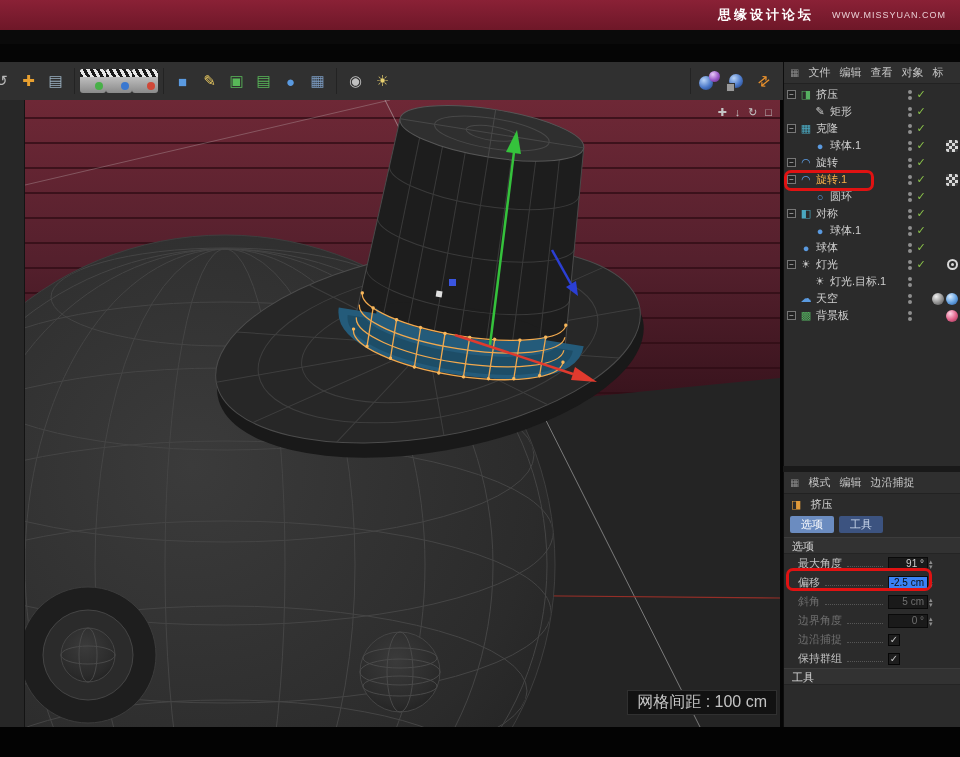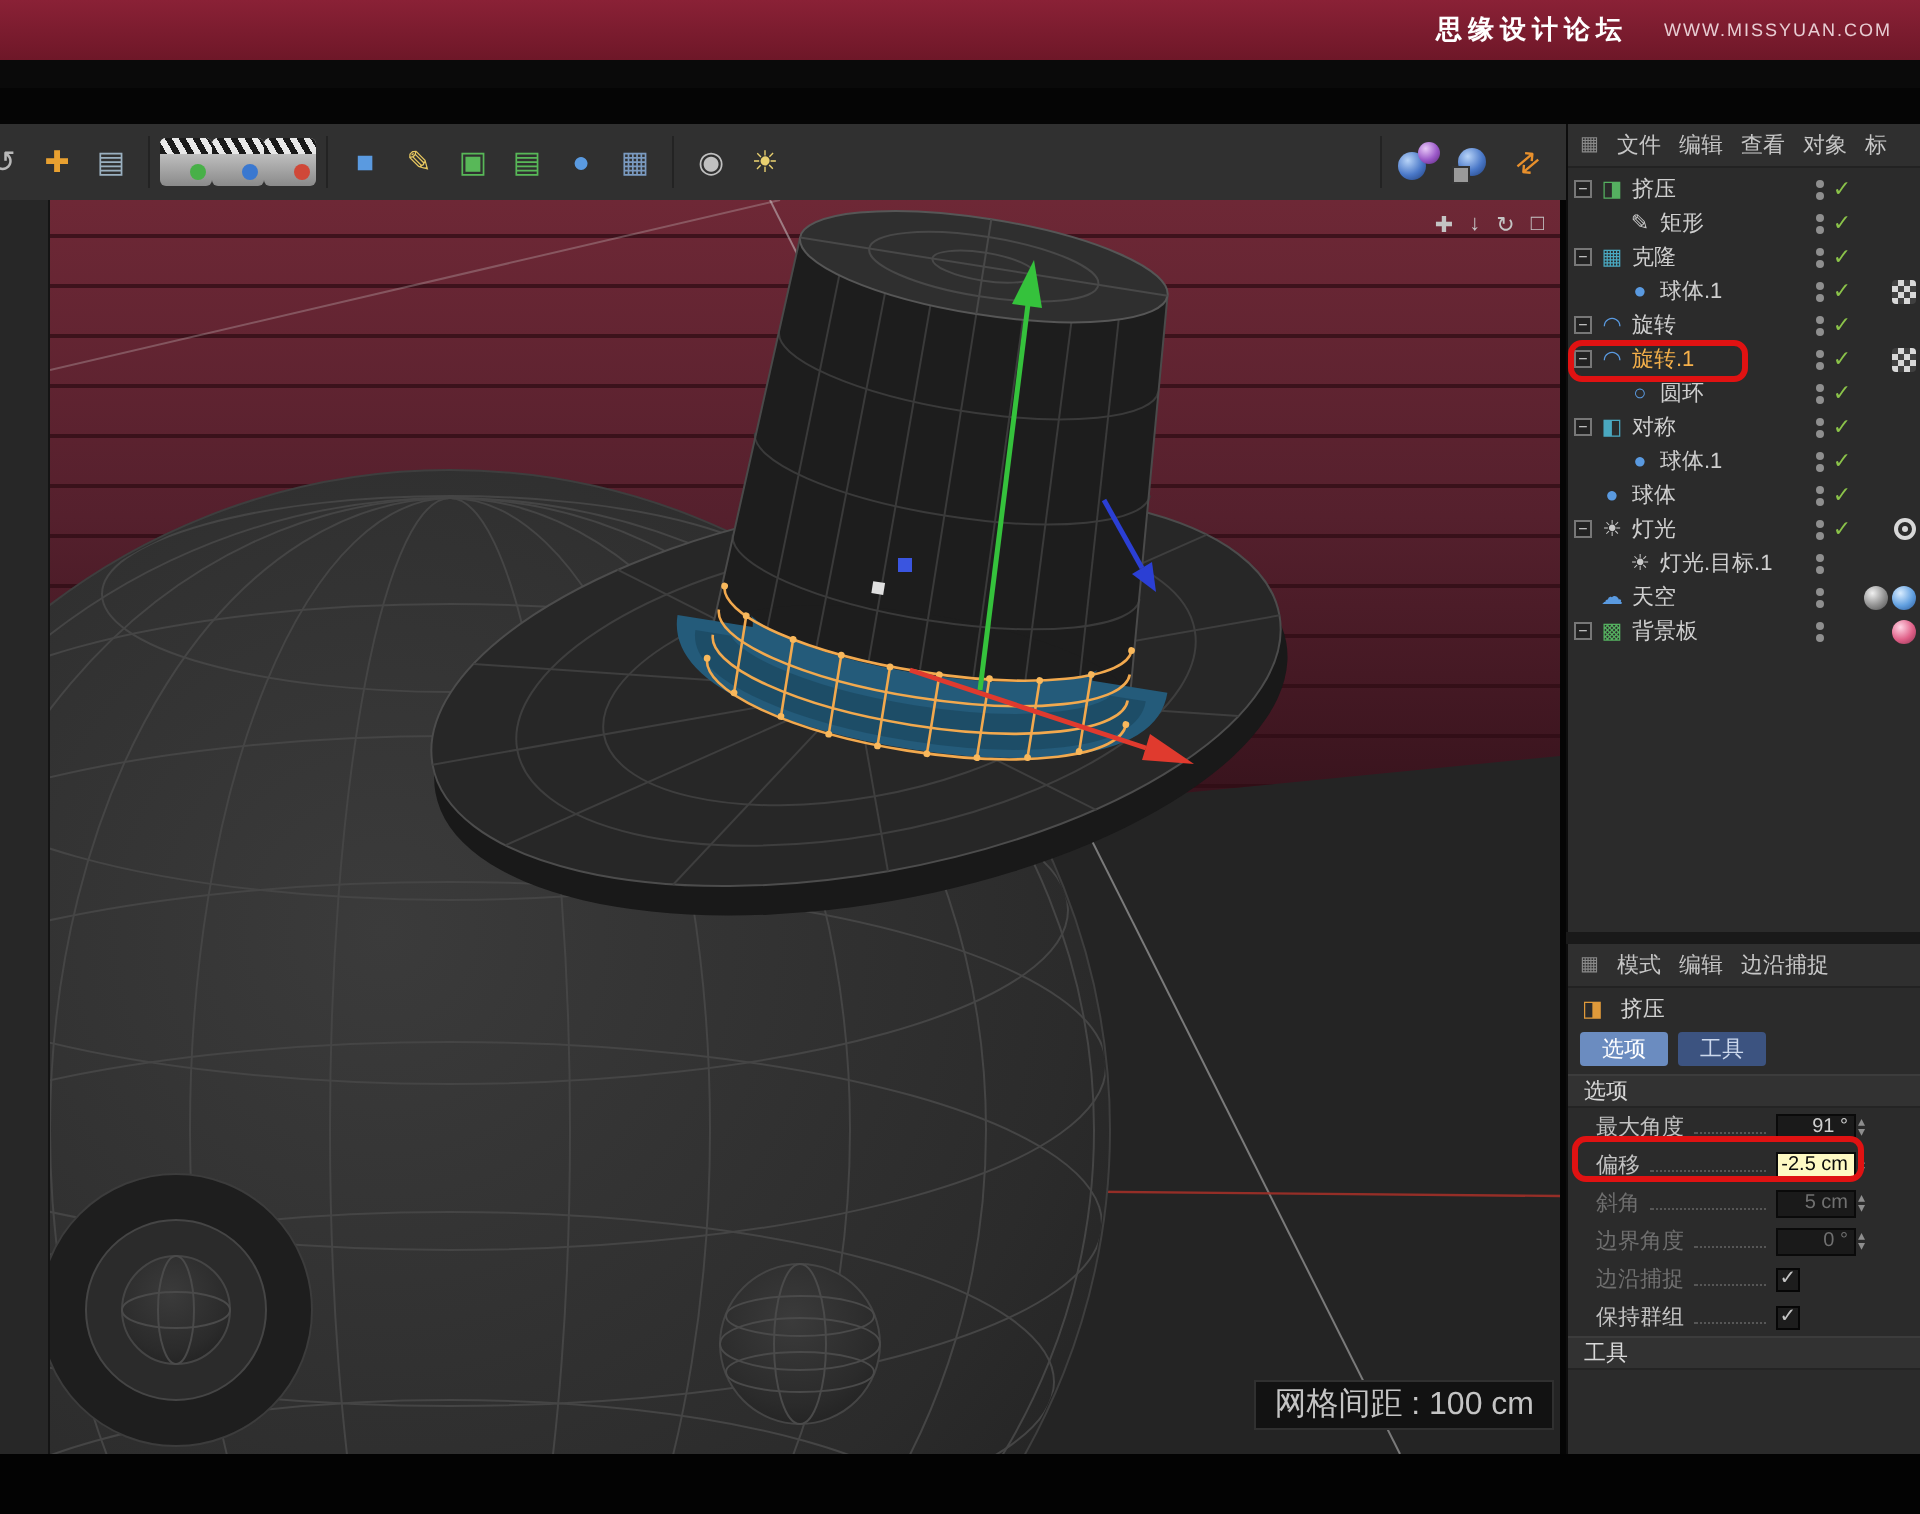--- a/index.html
+++ b/index.html
@@ -91,21 +91,21 @@
   .tabbtn.active{background:#6b8cc0;color:#fff}
   .asec{height:17px;line-height:17px;padding-left:8px;font-size:11px;color:#d8d8d8;background:#323232;
         border-bottom:1px solid #242424;border-top:1px solid #3c3c3c}
   .afield{display:flex;align-items:center;height:19px;padding:0 10px 0 14px;font-size:11px;color:#c2c2c2}
   .afield.dis{color:#6e6e6e}
   .lead{flex:1;height:0;border-bottom:1px dotted #565656;margin:0 5px;transform:translateY(3px)}
   .slot{width:62px;display:flex;align-items:center;flex:0 0 auto}
   .vbox{width:40px;height:14px;background:#1a1a1a;border:1px solid #0a0a0a;color:#cfcfcf;font-size:10px;
         text-align:right;padding-right:3px;line-height:12px}
   .afield.dis .vbox{color:#707070}
-  .vbox.hl{background:#fef9c3;color:#0c0c0c}
+  .vbox.hl{background:#3b82f6;color:#0c0c0c}
   .stepper{display:flex;flex-direction:column;margin-left:1px;color:#8e8e8e;font-size:7px;line-height:5px}
   .cbox{width:12px;height:12px;background:#1d1d1d;border:1px solid #060606;color:#c4c4c4;font-size:10px;
         line-height:10px;text-align:center}
 
   .bottombar{left:0;top:727px;width:960px;height:30px;background:#030303}
   .anno{position:absolute;border:3px solid #e01212;border-radius:7px;z-index:50;pointer-events:none}
 </style>
 </head>
 <body>
 

